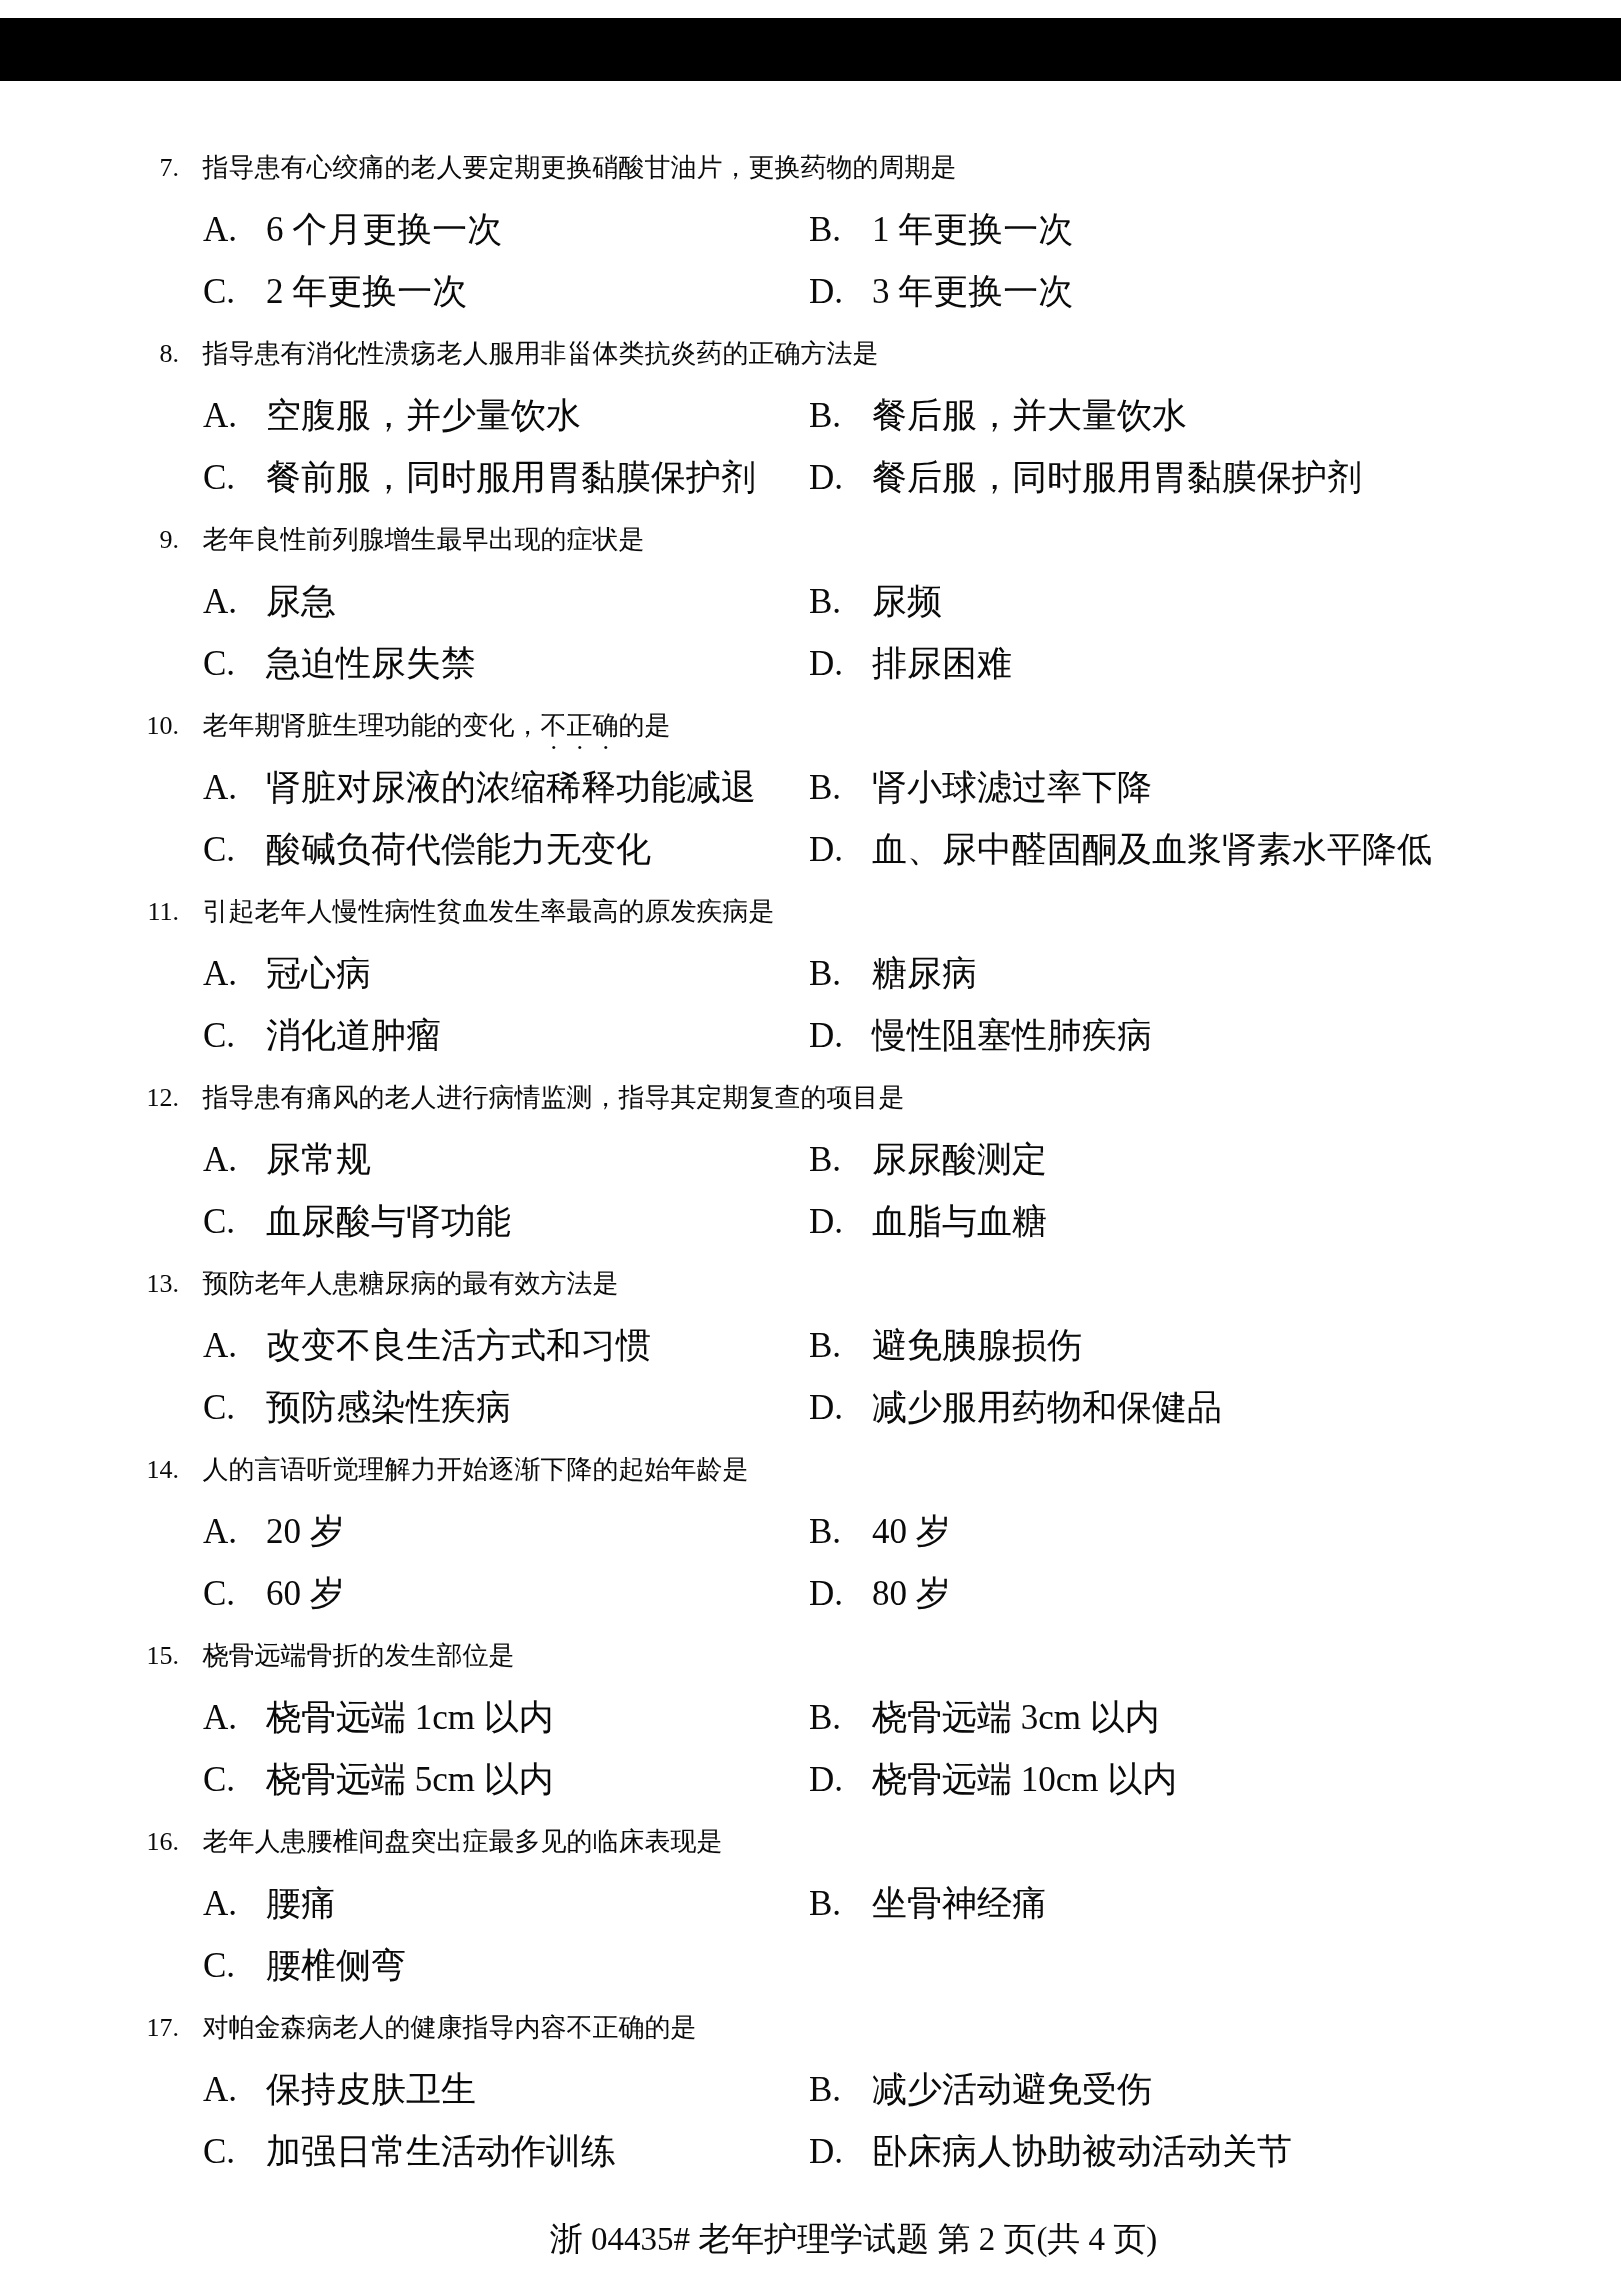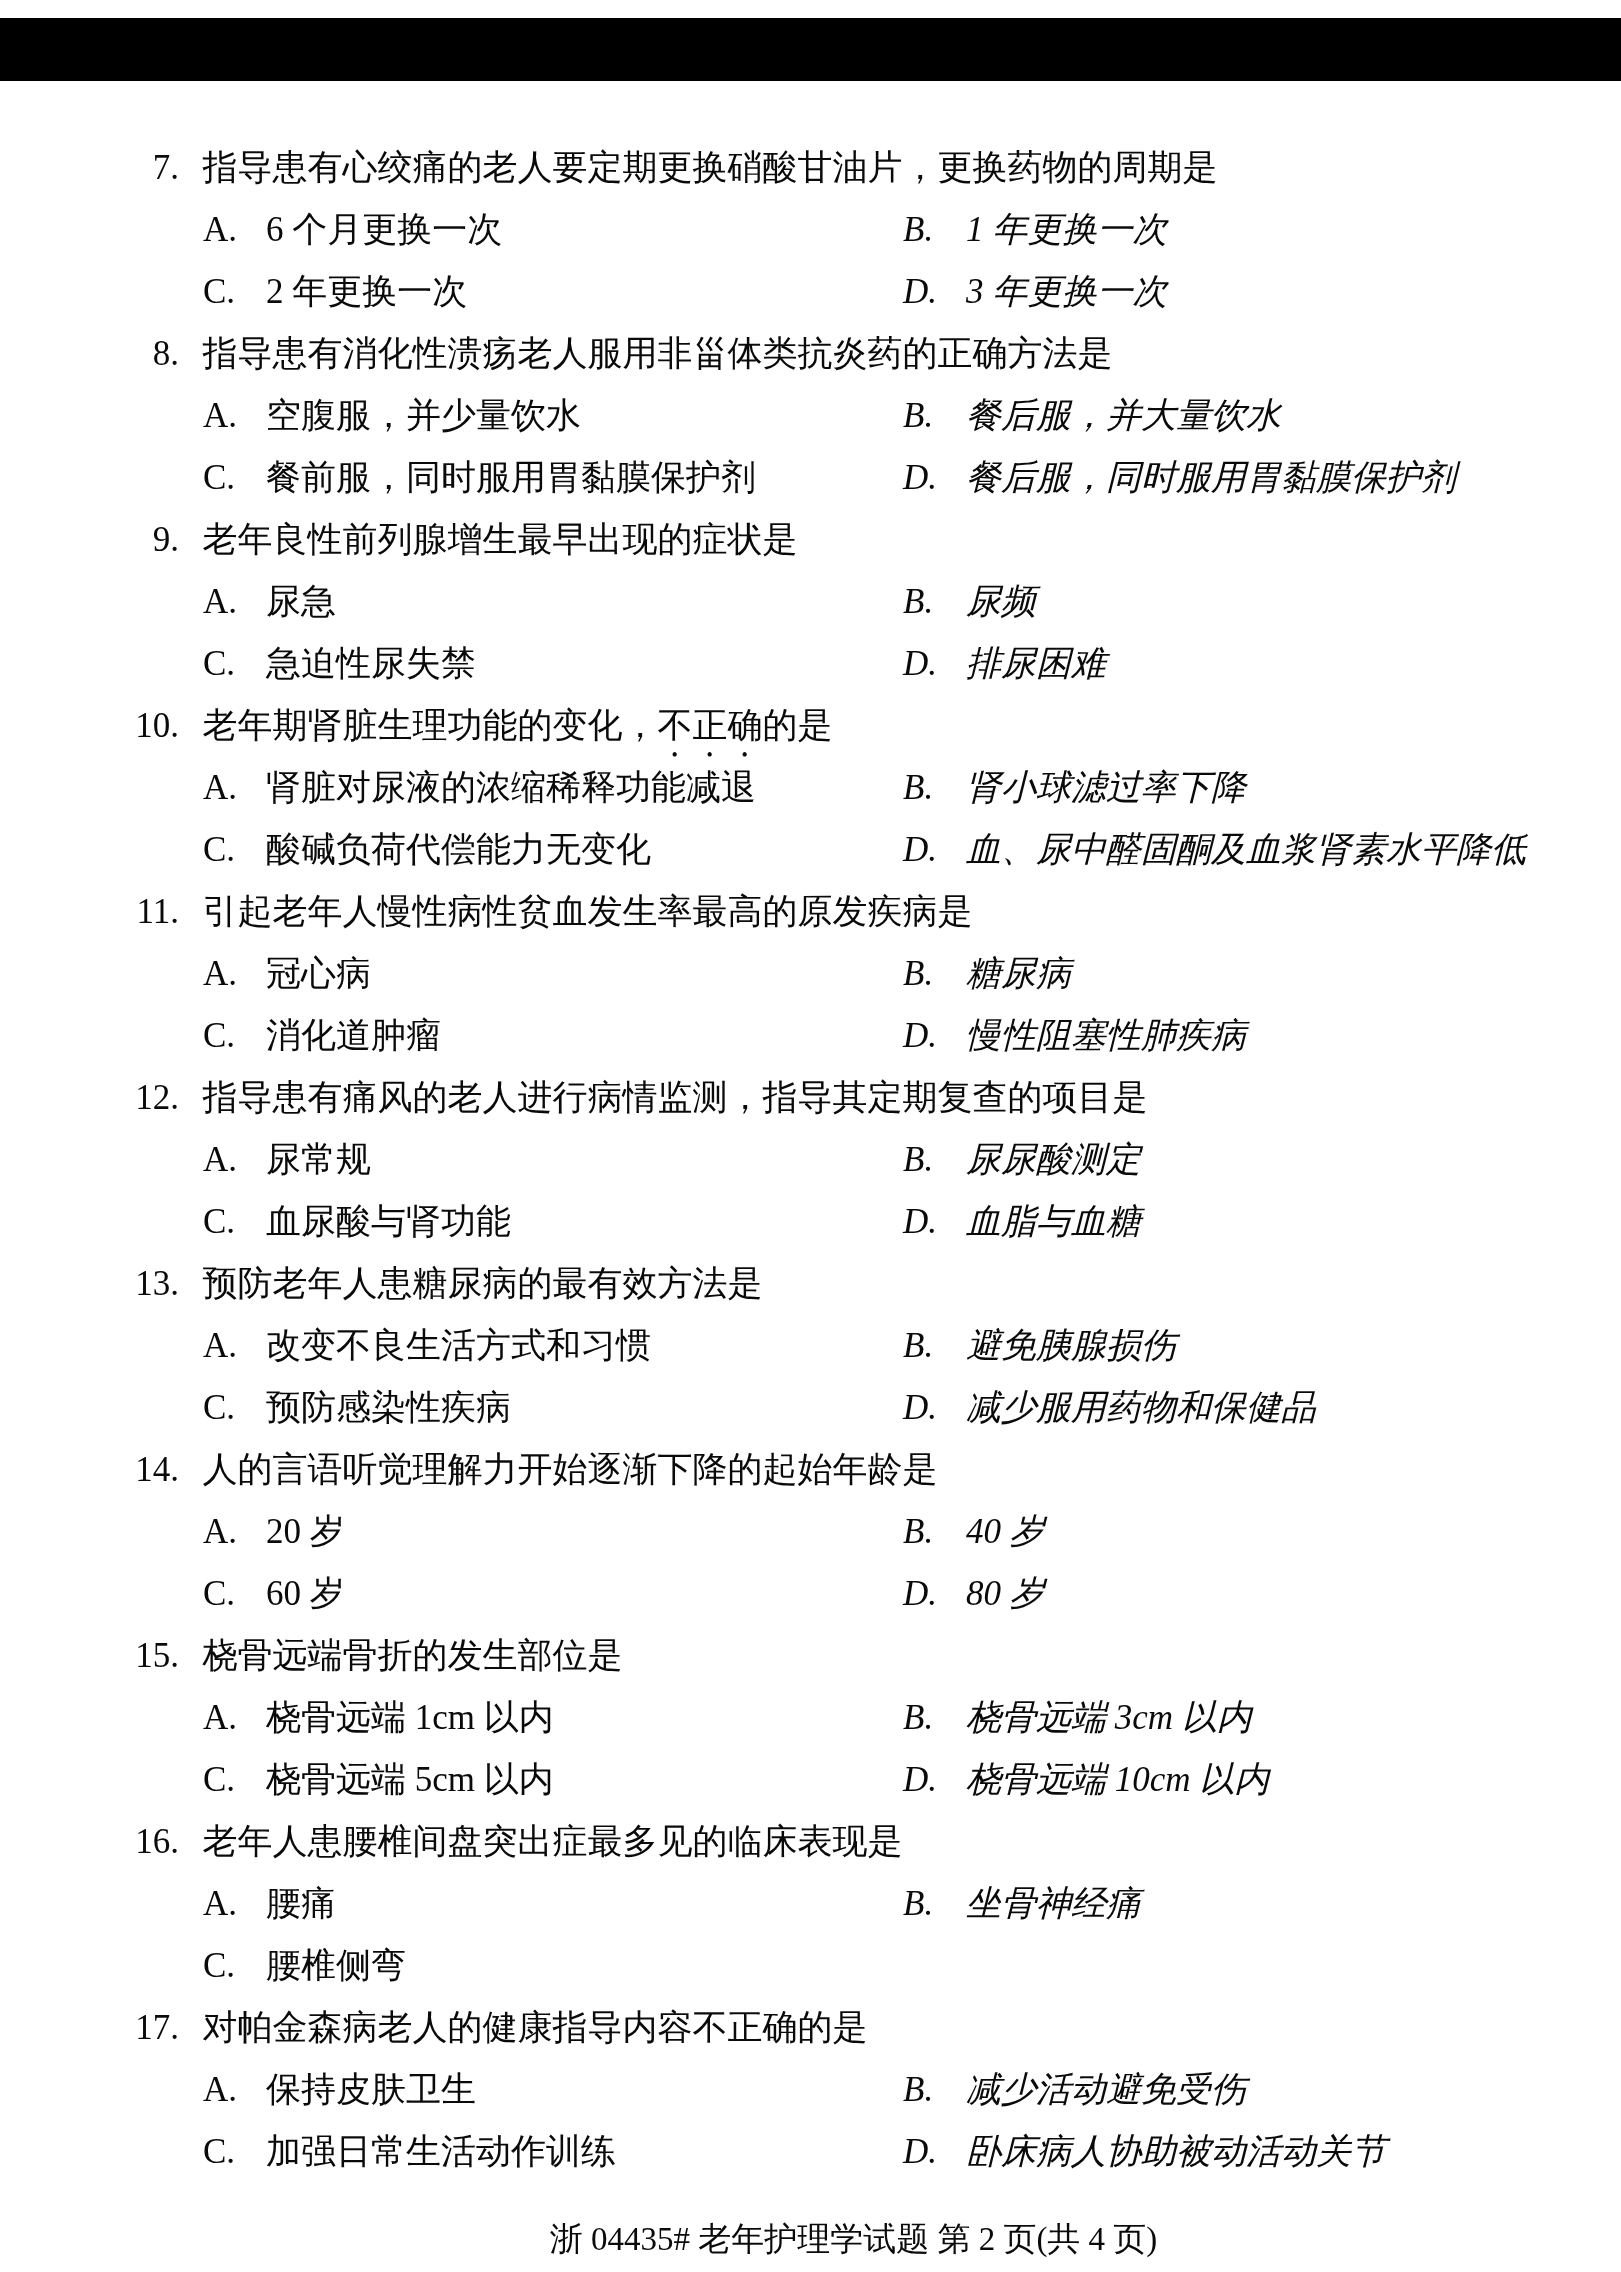--- a/index.html
+++ b/index.html
@@ -16,21 +16,21 @@
     top: 18.3px; left: 0;
     width: 1622px; height: 63px;
     background: #000000;
   }
   .content {
     position: absolute;
     top: 137px; left: 0; right: 0;
   }
   .stem {
     height: 62px; line-height: 62px;
-    font-size: 35px;
+    font-size: 26px;
     white-space: nowrap;
   }
   .qnum {
     display: inline-block;
     width: 179px;
     text-align: right;
   }
   .qtext { margin-left: 23.5px; }
   .emph {
     -webkit-text-emphasis: filled dot;
@@ -40,21 +40,21 @@
     margin-top: 31px;
   }
   .optrow {
     position: relative;
     height: 62px; line-height: 62px;
     font-size: 35px;
     white-space: nowrap;
   }
   .opt { position: absolute; top: 0; }
   .opt.left  { left: 203px; }
-  .opt.right { left: 903px; font-style: italic; }
+  .opt.right { left: 809px; }
   .olabel { display: inline-block; width: 63px; }
   .page-footer {
     position: absolute;
     top: 2218px; left: 0;
     width: 100%;
     box-sizing: border-box;
     padding-left: 85px;
     text-align: center;
     font-size: 33px;
     line-height: 42px;

